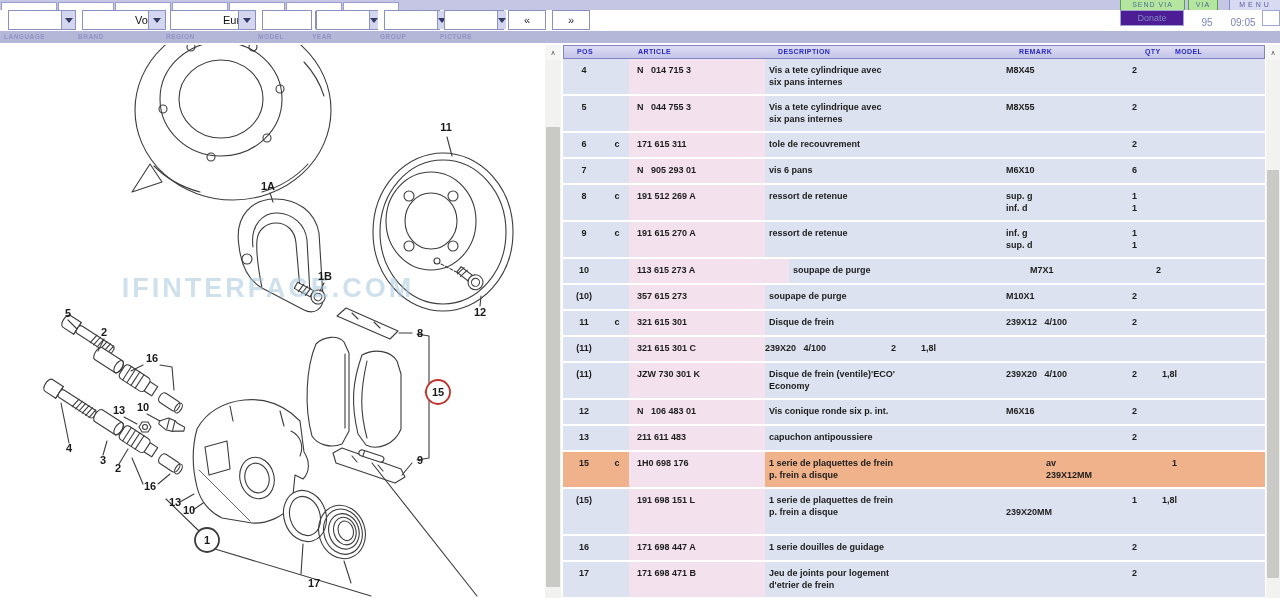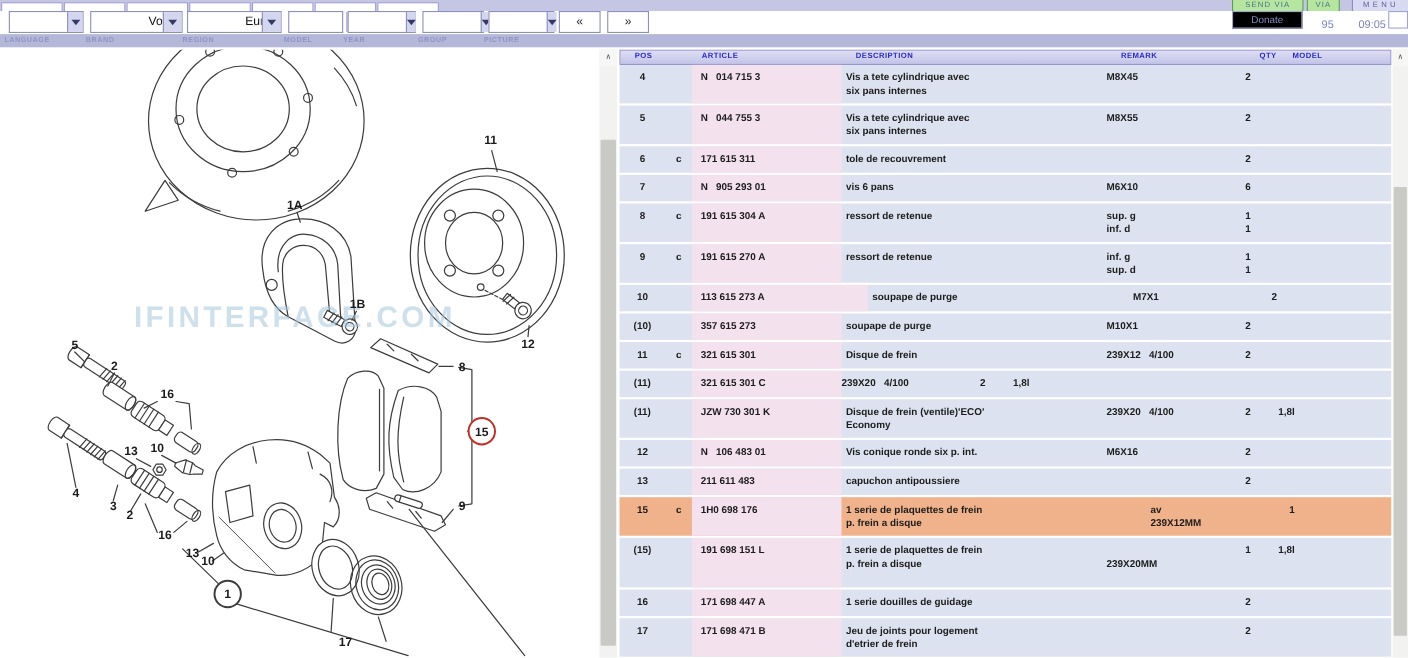--- a/index.html
+++ b/index.html
@@ -14,21 +14,21 @@
           font-size:7px;color:#5a5f9a;text-align:center;line-height:24px;letter-spacing:3px;overflow:hidden;}
 
   
   #controls{position:absolute;left:0;top:10px;width:1280px;height:21px;background:#fff;}
   .select{position:absolute;top:0;height:20px;background:#fff;border:1px solid #8a90c0;display:flex;align-items:center;box-sizing:border-box;padding-left:48px;}
   .sel-val{flex:1;font-size:11px;color:#111;padding-left:4px;white-space:nowrap;overflow:hidden;}
   .sel-btn{width:16px;height:18px;background:#d4d6f0;border-left:1px solid #8a90c0;display:flex;align-items:center;justify-content:center;}
   .sel-btn i{display:block;width:0;height:0;border-left:4px solid transparent;border-right:4px solid transparent;border-top:5px solid #333a66;}
   .navbtn{position:absolute;top:0;height:20px;width:38px;background:#fff;border:1px solid #8a90c0;box-sizing:border-box;
           font-size:11px;color:#223;text-align:center;line-height:18px;cursor:default;}
-  #donate{position:absolute;left:1120px;top:0;width:64px;height:16px;background:#000000;border:1px solid #a0a6d0;box-sizing:border-box;
+  #donate{position:absolute;left:1120px;top:0;width:64px;height:16px;background:#4c1d95;border:1px solid #a0a6d0;box-sizing:border-box;
           font-size:9px;color:#8189c0;text-align:center;line-height:14px;}
   .rstat{position:absolute;top:7px;font-size:10px;color:#7b84bf;}
   #rightbox{position:absolute;left:1262px;top:0;width:18px;height:16px;background:#fff;border:1px solid #a0a6d0;box-sizing:border-box;}
 
   
   #labelstrip{position:absolute;left:0;top:31px;width:1280px;height:12px;background:#b5b7d8;}
   .flabel{position:absolute;top:2px;font-size:6.5px;font-weight:bold;color:#9094c4;letter-spacing:.5px;}
 
   
   #diagram-pane{position:absolute;left:0;top:45px;width:545px;height:553px;background:#fff;overflow:hidden;}
@@ -117,21 +117,21 @@
           <span class="sel-val">118-000</span>
           <span class="sel-btn">
             <i></i>
           </span>
         </div>
       </div>
     <div class="navbtn" style="left:508px;">«</div>
     <div class="navbtn" style="left:552px;">»</div>
     <div id="donate">Donate</div>
     <div class="rstat" style="left:1192px;width:30px;text-align:center;">95</div>
-    <div class="rstat" style="left:1226px;width:34px;text-align:right;">09:05</div>
+    <div class="rstat" style="left:1226px;width:34px;text-align:center;">09:05</div>
     <div id="rightbox"></div>
   </div>
 
   <div id="labelstrip">
     <div id="field-labels">
         <span class="flabel" style="left: 4px;">LANGUAGE</span>
         <span class="flabel" style="left: 78px;">BRAND</span>
         <span class="flabel" style="left: 166px;">REGION</span>
         <span class="flabel" style="left: 258px;">MODEL</span>
         <span class="flabel" style="left: 312px;">YEAR</span>
@@ -462,21 +462,21 @@
           <div class="cell" style="flex: 1 1 0%;"></div>
         </div>
         <div class="row" style="height: 35px;">
           <div class="cell ctr" style="width: 42px;">
             <div class="line">8</div>
           </div>
           <div class="cell ctr" style="width: 24px;">
             <div class="line">c</div>
           </div>
           <div class="cell article" style="width: 136px; padding-left: 8px;">
-            <div class="line">191 615 304 A</div>
+            <div class="line">191 512 269 A</div>
           </div>
           <div class="cell" style="width: 241px; padding-left: 4px;">
             <div class="line">ressort de retenue</div>
           </div>
           <div class="cell" style="width: 126px;">
             <div class="line">sup. g</div>
             <div class="line">inf. d</div>
           </div>
           <div class="cell" style="width: 30px;">
             <div class="line">1</div>

